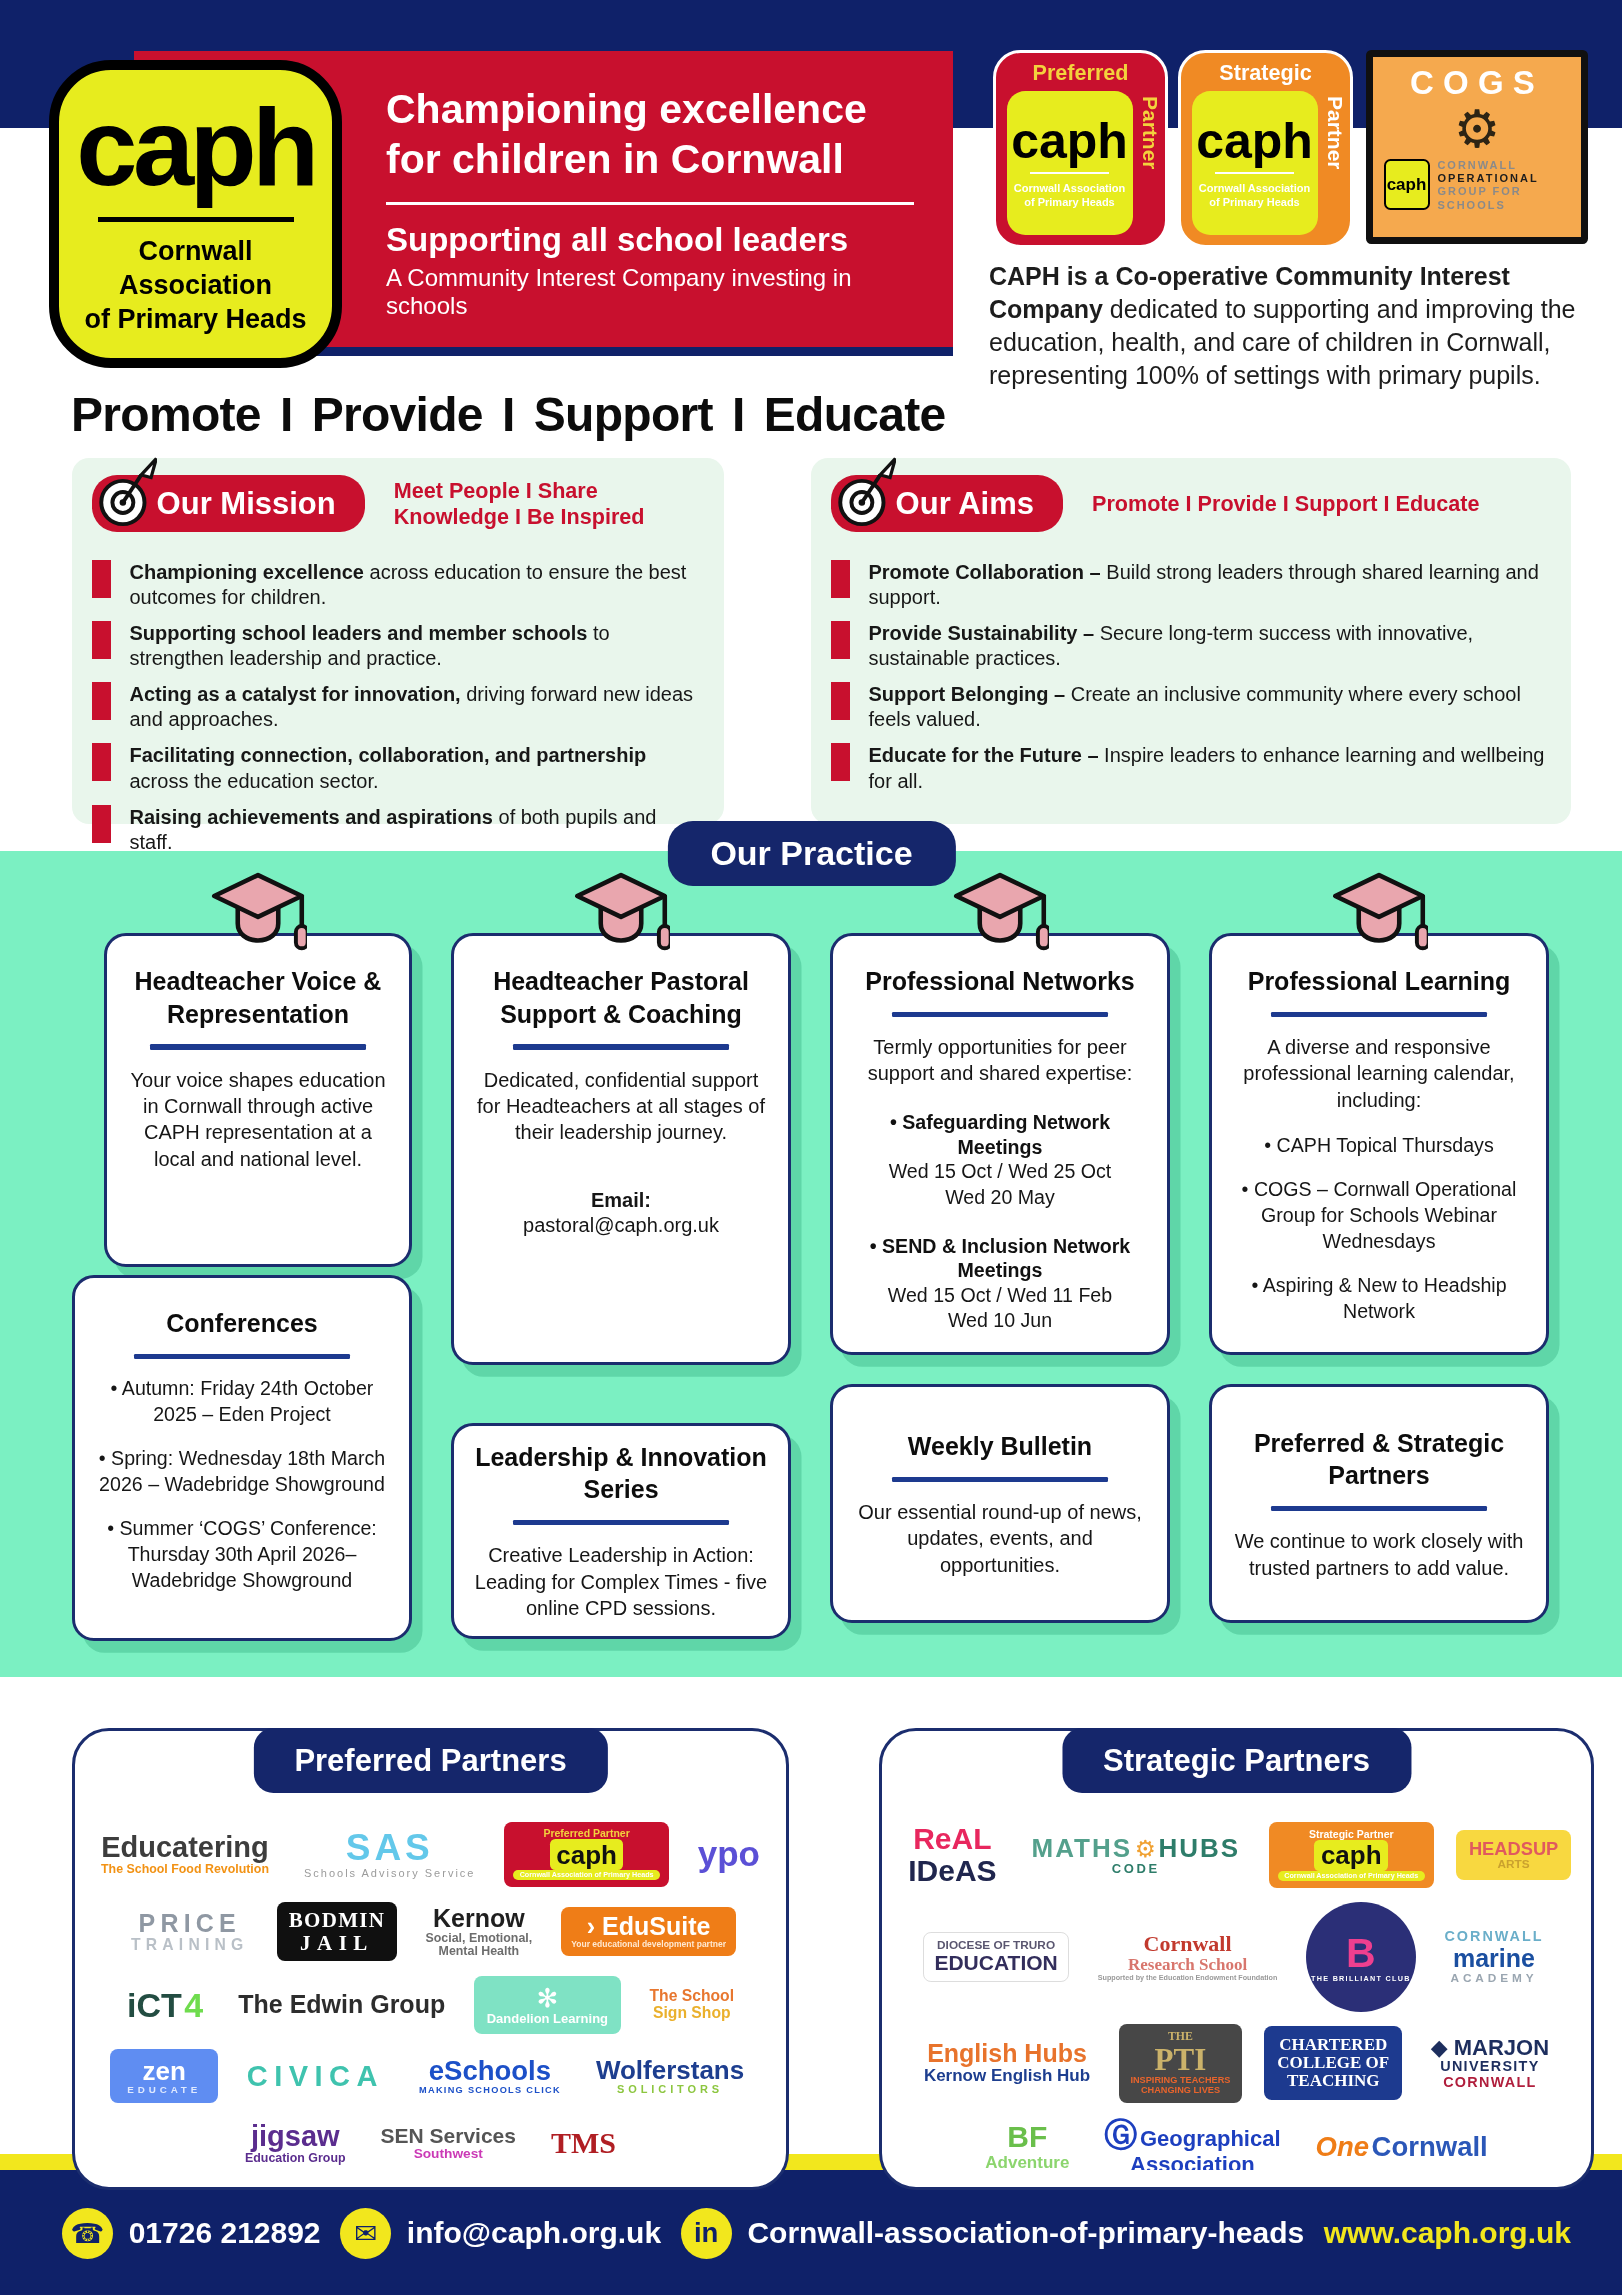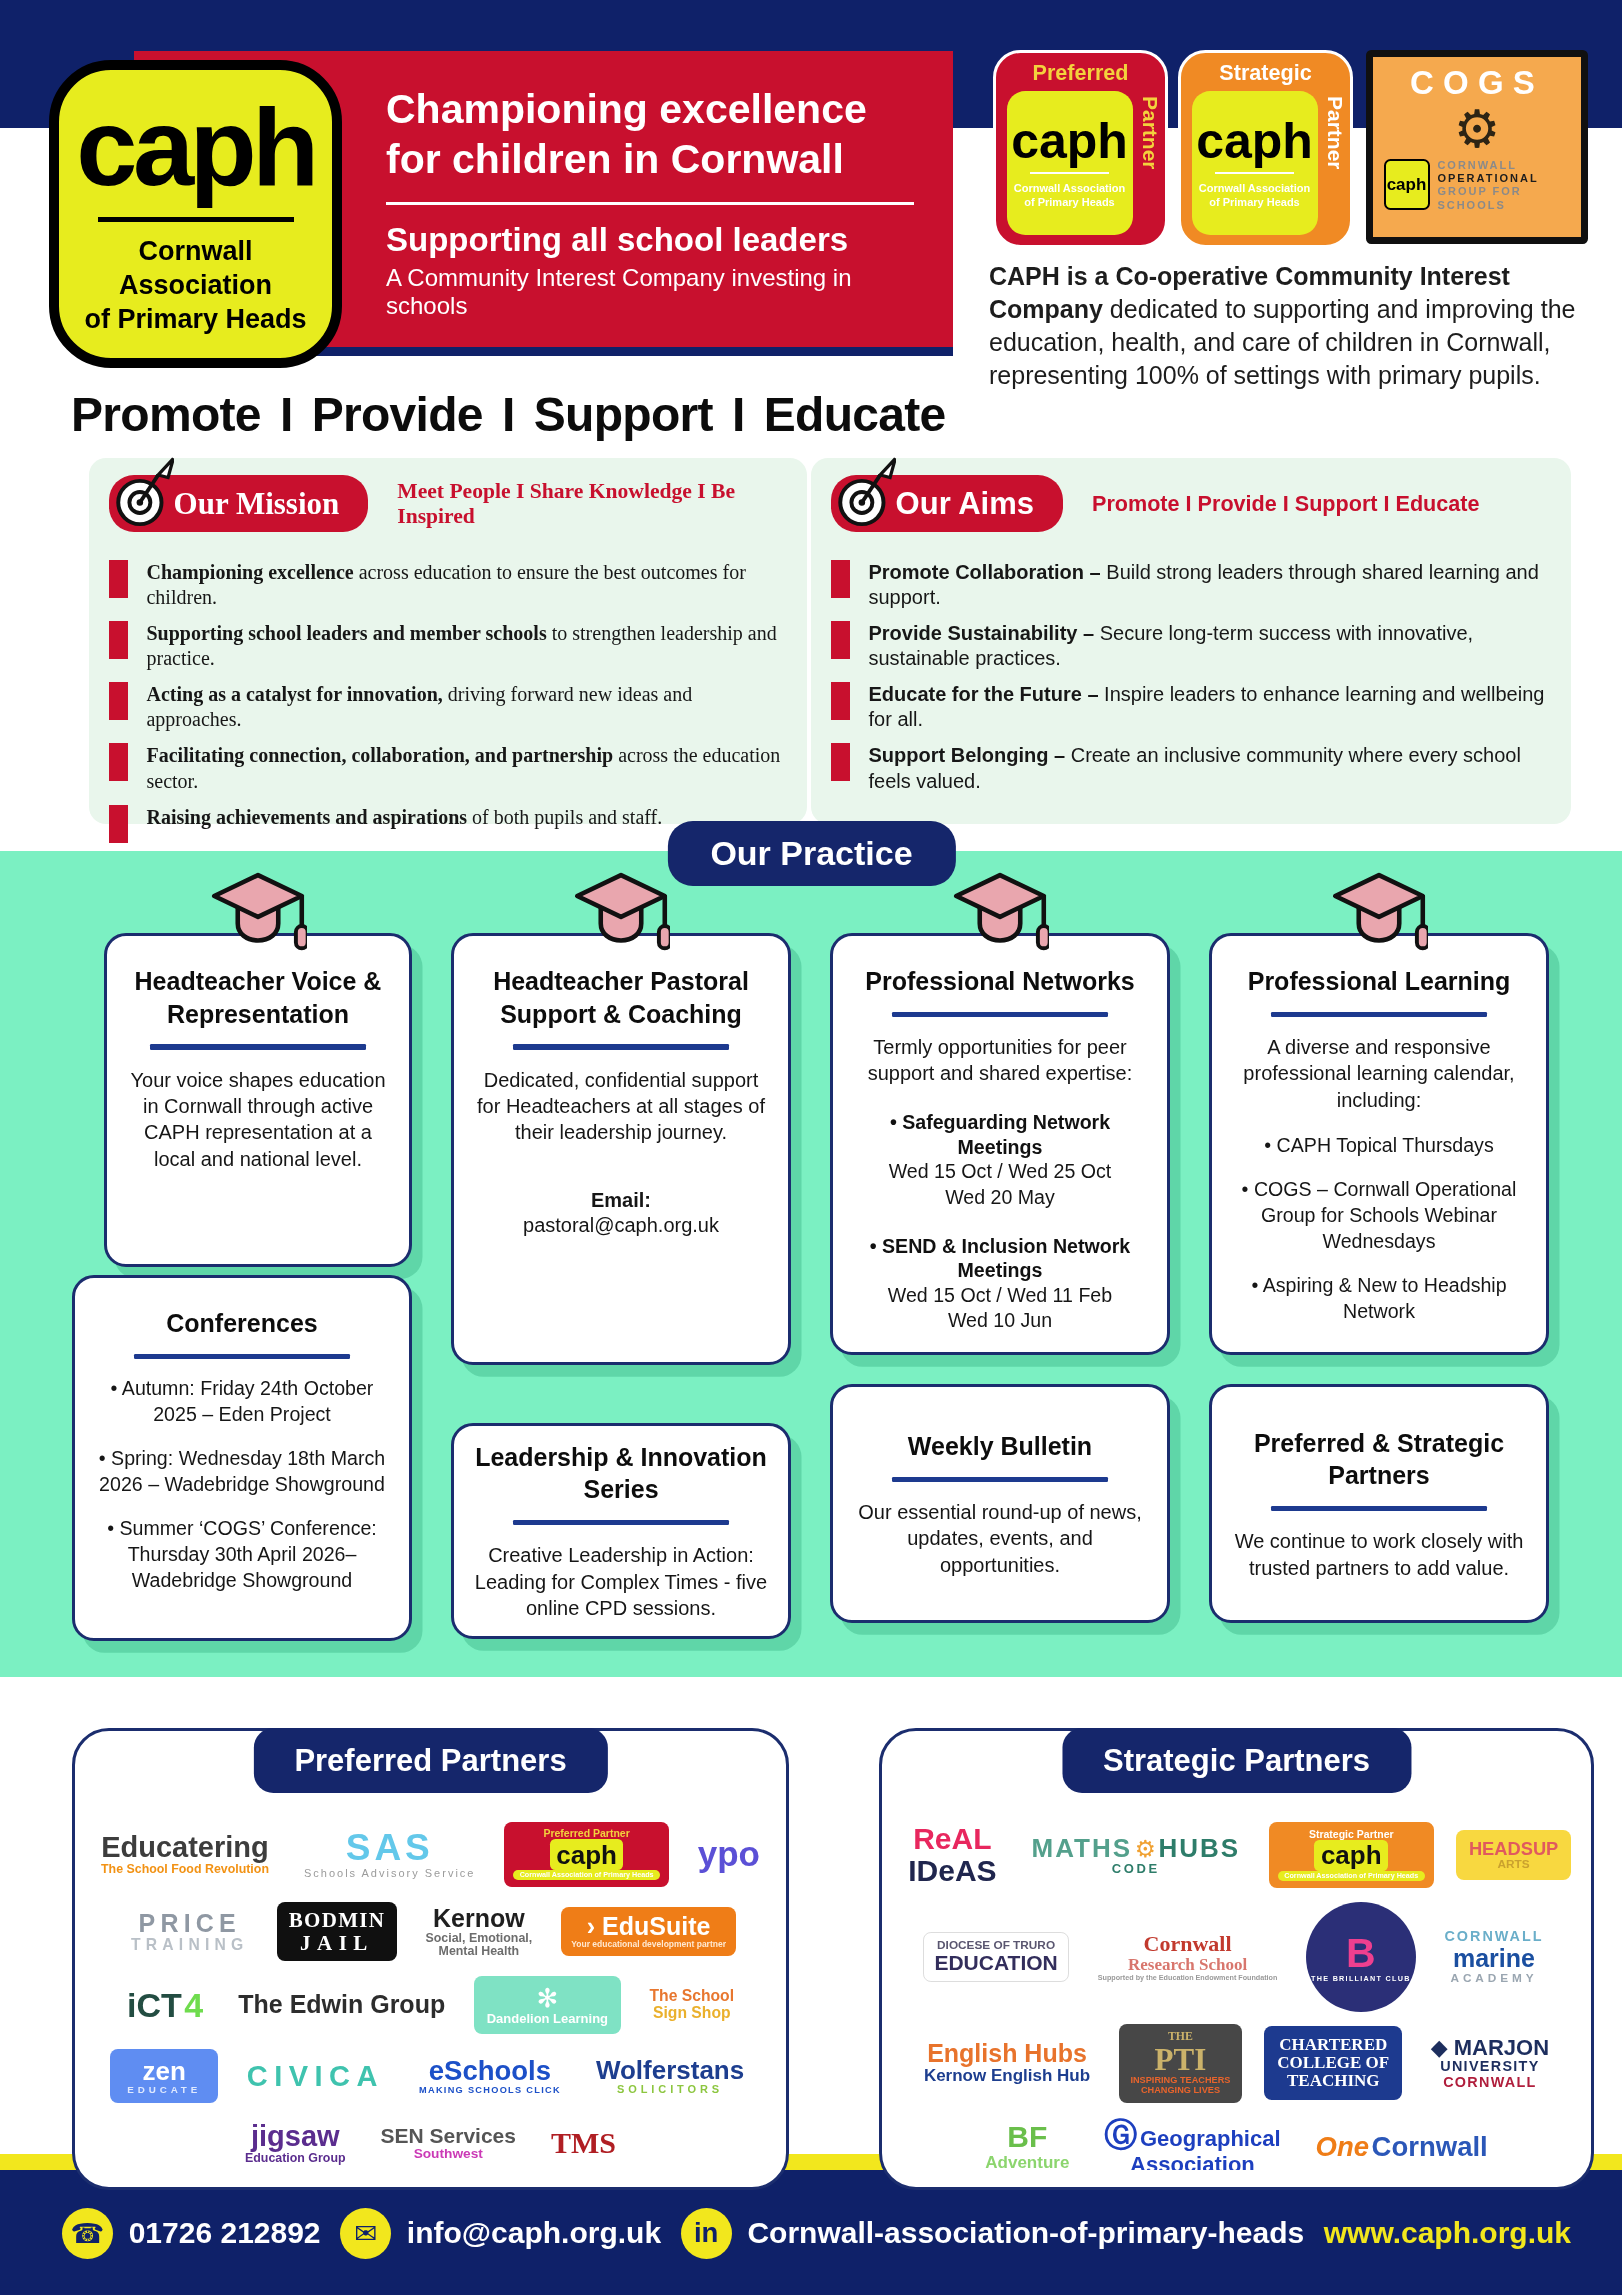--- a/index.html
+++ b/index.html
@@ -42,21 +42,21 @@
   .cogs-lines{display:flex;flex-direction:column;gap:1.3px;text-align:left;}
   .cogs-lines span{font-size:11px;letter-spacing:2px;font-weight:700;}
   .cl1,.cl3,.cl4{color:#8a8a8a;} .cl2{color:#1d1d1d;}
   .intro{position:absolute;left:989px;top:260px;width:610px;font-size:25px;line-height:1.32;color:#1d1d1d;}
   .intro b{font-weight:800;}
   .promote{position:absolute;left:71px;top:387px;font-size:48px;font-weight:800;color:#0c0c0c;
            letter-spacing:-0.7px;word-spacing:6.5px;}
   
   .panel{position:absolute;top:458px;height:366px;background:#e9f6ec;border-radius:17px;
          box-sizing:border-box;padding:17px 23.6px 0 19.6px;}
-  .panel.mission{left:89px;width:718px;font-family:Liberation Serif, serif;}
+  .panel.mission{left:72px;width:652px;}
   .panel.aims{left:811px;width:760px;}
   .panel-head{display:flex;align-items:center;gap:29px;}
   .pill{position:relative;background:#c8102e;border-radius:25px;padding:10.5px 29px 10.5px 65px;
         color:#fff;font-size:31px;font-weight:800;white-space:nowrap;}
   .pill svg{position:absolute;left:2.6px;top:-21px;}
   .panel-sub{color:#c8102e;font-size:21.6px;font-weight:800;}
   .bullets{margin-top:27.5px;display:flex;flex-direction:column;gap:10.5px;}
   .bullet{display:flex;}
   .bullet .mk{flex:0 0 19.6px;height:38px;background:#c8102e;margin-right:18.3px;}
   .bullet .tx{font-size:20px;line-height:1.27;color:#171717;}
@@ -226,25 +226,25 @@
       <div class="bullet">
           <span class="mk"></span>
           <span class="tx"><b>Promote Collaboration – </b><span>Build strong leaders through shared learning and support.</span></span>
         </div>
       <div class="bullet">
           <span class="mk"></span>
           <span class="tx"><b>Provide Sustainability – </b><span>Secure long-term success with innovative, sustainable practices.</span></span>
         </div>
       <div class="bullet">
           <span class="mk"></span>
+          <span class="tx"><b>Support Belonging – </b><span>Create an inclusive community where every school feels valued.</span></span>
+        </div>
+      <div class="bullet">
+          <span class="mk"></span>
           <span class="tx"><b>Educate for the Future – </b><span>Inspire leaders to enhance learning and wellbeing for all.</span></span>
-        </div>
-      <div class="bullet">
-          <span class="mk"></span>
-          <span class="tx"><b>Support Belonging – </b><span>Create an inclusive community where every school feels valued.</span></span>
         </div>
     </div>
   </div>
 
   <div class="teal">
     <div class="practice-pill">Our Practice</div>
 
     <div class="cards">
 
       <div class="col">

